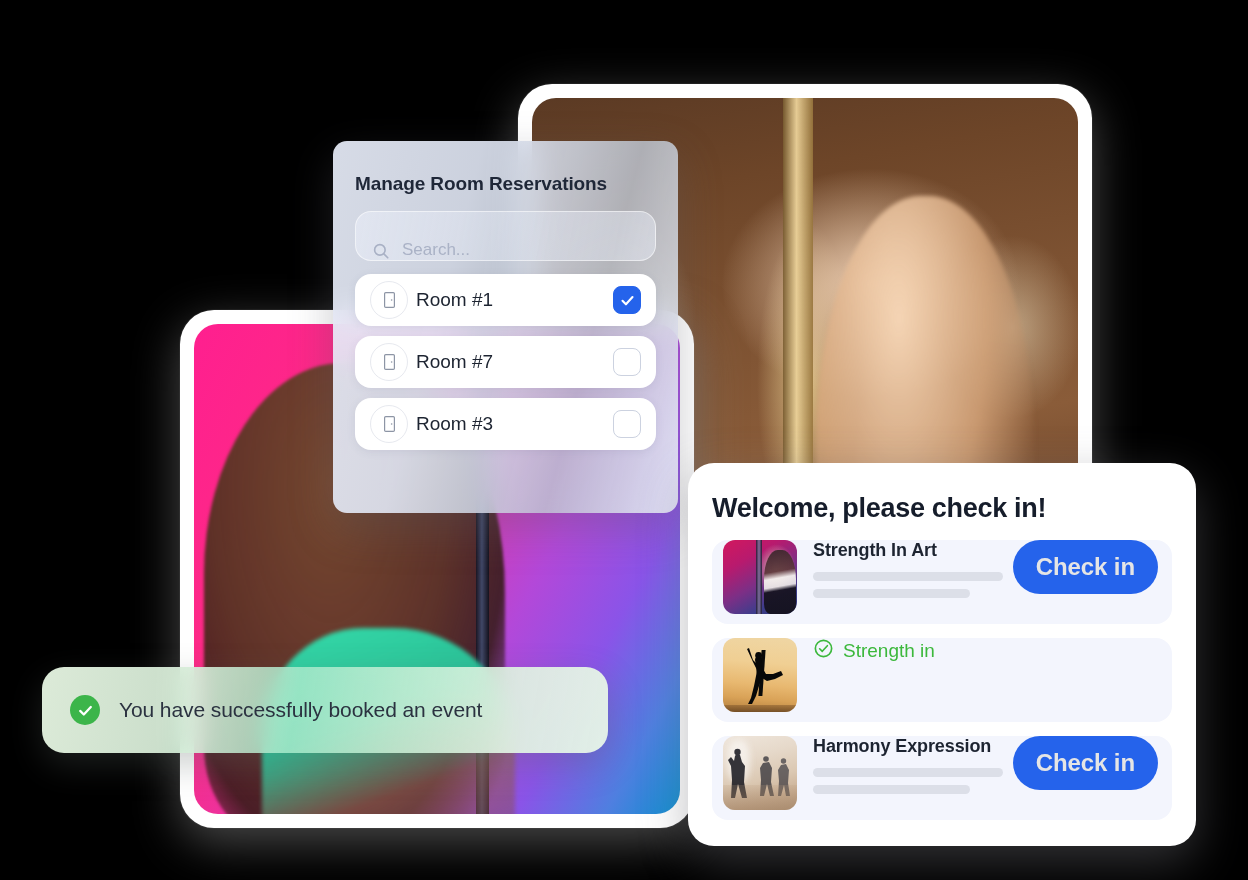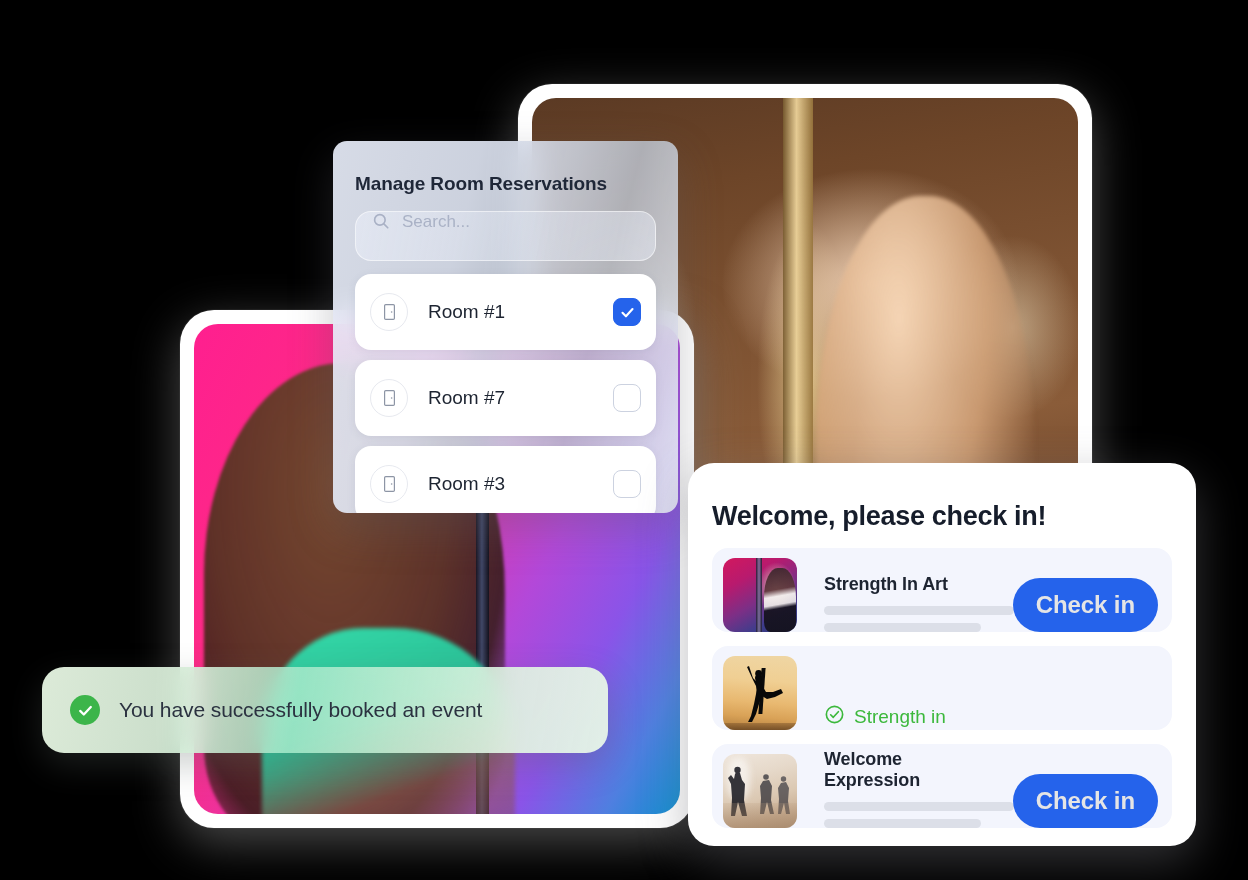--- a/index.html
+++ b/index.html
@@ -91,34 +91,34 @@
     box-shadow:0 16px 44px rgba(90,90,100,.32);
     padding:0 22px;
     box-sizing:border-box;
     overflow:hidden;
   }
   #rooms-modal .modal-title{
     font-size:19px;font-weight:bold;color:#1f2738;
     margin:0;padding:32px 0 16px 0;letter-spacing:-.1px;
   }
   .search-box{
-    display:flex;align-items:flex-start;gap:12px;
+    display:flex;align-items:flex-end;gap:12px;
     height:50px;border-radius:16px;padding:0 16px;
     background:linear-gradient(100deg,rgba(236,240,250,.55),rgba(224,229,240,.45) 55%,rgba(230,234,244,.52));
     border:1px solid rgba(255,255,255,.55);
     box-sizing:border-box;
   }
   .search-box .ph{
     font-size:17px;color:#aab2c6;
   }
   .search-box svg{display:block;}
   .room-list{margin-top:13px;display:flex;flex-direction:column;gap:10px;}
   .room-row{
-    display:flex;align-items:center;gap:20px;
-    height:76px;border-radius:16px;background:#fff;
+    display:flex;align-items:center;gap:8px;
+    height:52px;border-radius:16px;background:#fff;
     padding:0 15px;box-sizing:border-box;
     box-shadow:0 2px 8px rgba(80,90,120,.10);
   }
   .room-icon{
     width:36px;height:36px;border-radius:50%;
     border:1px solid #e7e9ef;
     display:flex;align-items:center;justify-content:center;
     flex:0 0 auto;
   }
   .room-label{font-size:19px;color:#1d2431;flex:1 1 auto;}
@@ -130,25 +130,25 @@
   .checkbox.checked{background:#2563eb;border-color:#2563eb;}
 
   
   #checkin-panel{
     position:absolute;left:688px;top:463px;width:508px;height:383px;
     background:#fff;border-radius:26px;
     box-shadow:0 16px 48px rgba(110,110,118,.45);
     padding:26px 24px 0 24px;box-sizing:border-box;
   }
   #checkin-panel .panel-title{
-    margin:12px 0 16px 0;font-size:27px;font-weight:bold;color:#161d2b;letter-spacing:-.3px;
+    margin:4px 0 16px 0;font-size:27px;font-weight:bold;color:#161d2b;letter-spacing:-.3px;
   }
   .event-list{display:flex;flex-direction:column;gap:14px;}
   .event-row{
-    display:flex;align-items:flex-end;gap:27px;
+    display:flex;align-items:flex-start;gap:16px;
     background:#f3f5fd;border-radius:16px;
     height:84px;padding:0 14px 0 11px;box-sizing:border-box;
   }
   .event-thumb{
     width:74px;height:74px;border-radius:12px;flex:0 0 auto;overflow:hidden;position:relative;
   }
   .thumb-strength{
     background:
       radial-gradient(ellipse 40% 52% at 72% 40%, rgba(246,214,190,.92) 0%, rgba(150,70,80,0) 66%),
       linear-gradient(150deg,#d2185e 0%,#b81a6e 28%,#7c2f86 55%,#3d3d8c 78%,#2a2f6a 100%);
@@ -342,21 +342,21 @@
               <path d="M46 26 L49 32 L48 46 L51 60 L47 60 L44 48 L41 60 L37 60 L38 44 L37 32 L40 27 Z"></path>
               <circle cx="43" cy="23" r="2.8"></circle>
             </g>
             <g fill="#2f2f38" opacity=".66">
               <path d="M63 28 L66 34 L65 47 L67 60 L63 60 L61 49 L58 60 L55 60 L56 45 L55 34 L58 29 Z"></path>
               <circle cx="60.5" cy="25" r="2.7"></circle>
             </g>
           </svg>
         </span>
         <span class="event-mid">
-          <div class="event-title">Welcome Expression</div>
+          <div class="event-title">Harmony Expression</div>
           <div class="skel s1"></div>
           <div class="skel s2"></div>
         </span>
         <button class="btn-checkin">Check in</button>
       </div>
 
     </div>
   </div>
 
   <div id="toast">

